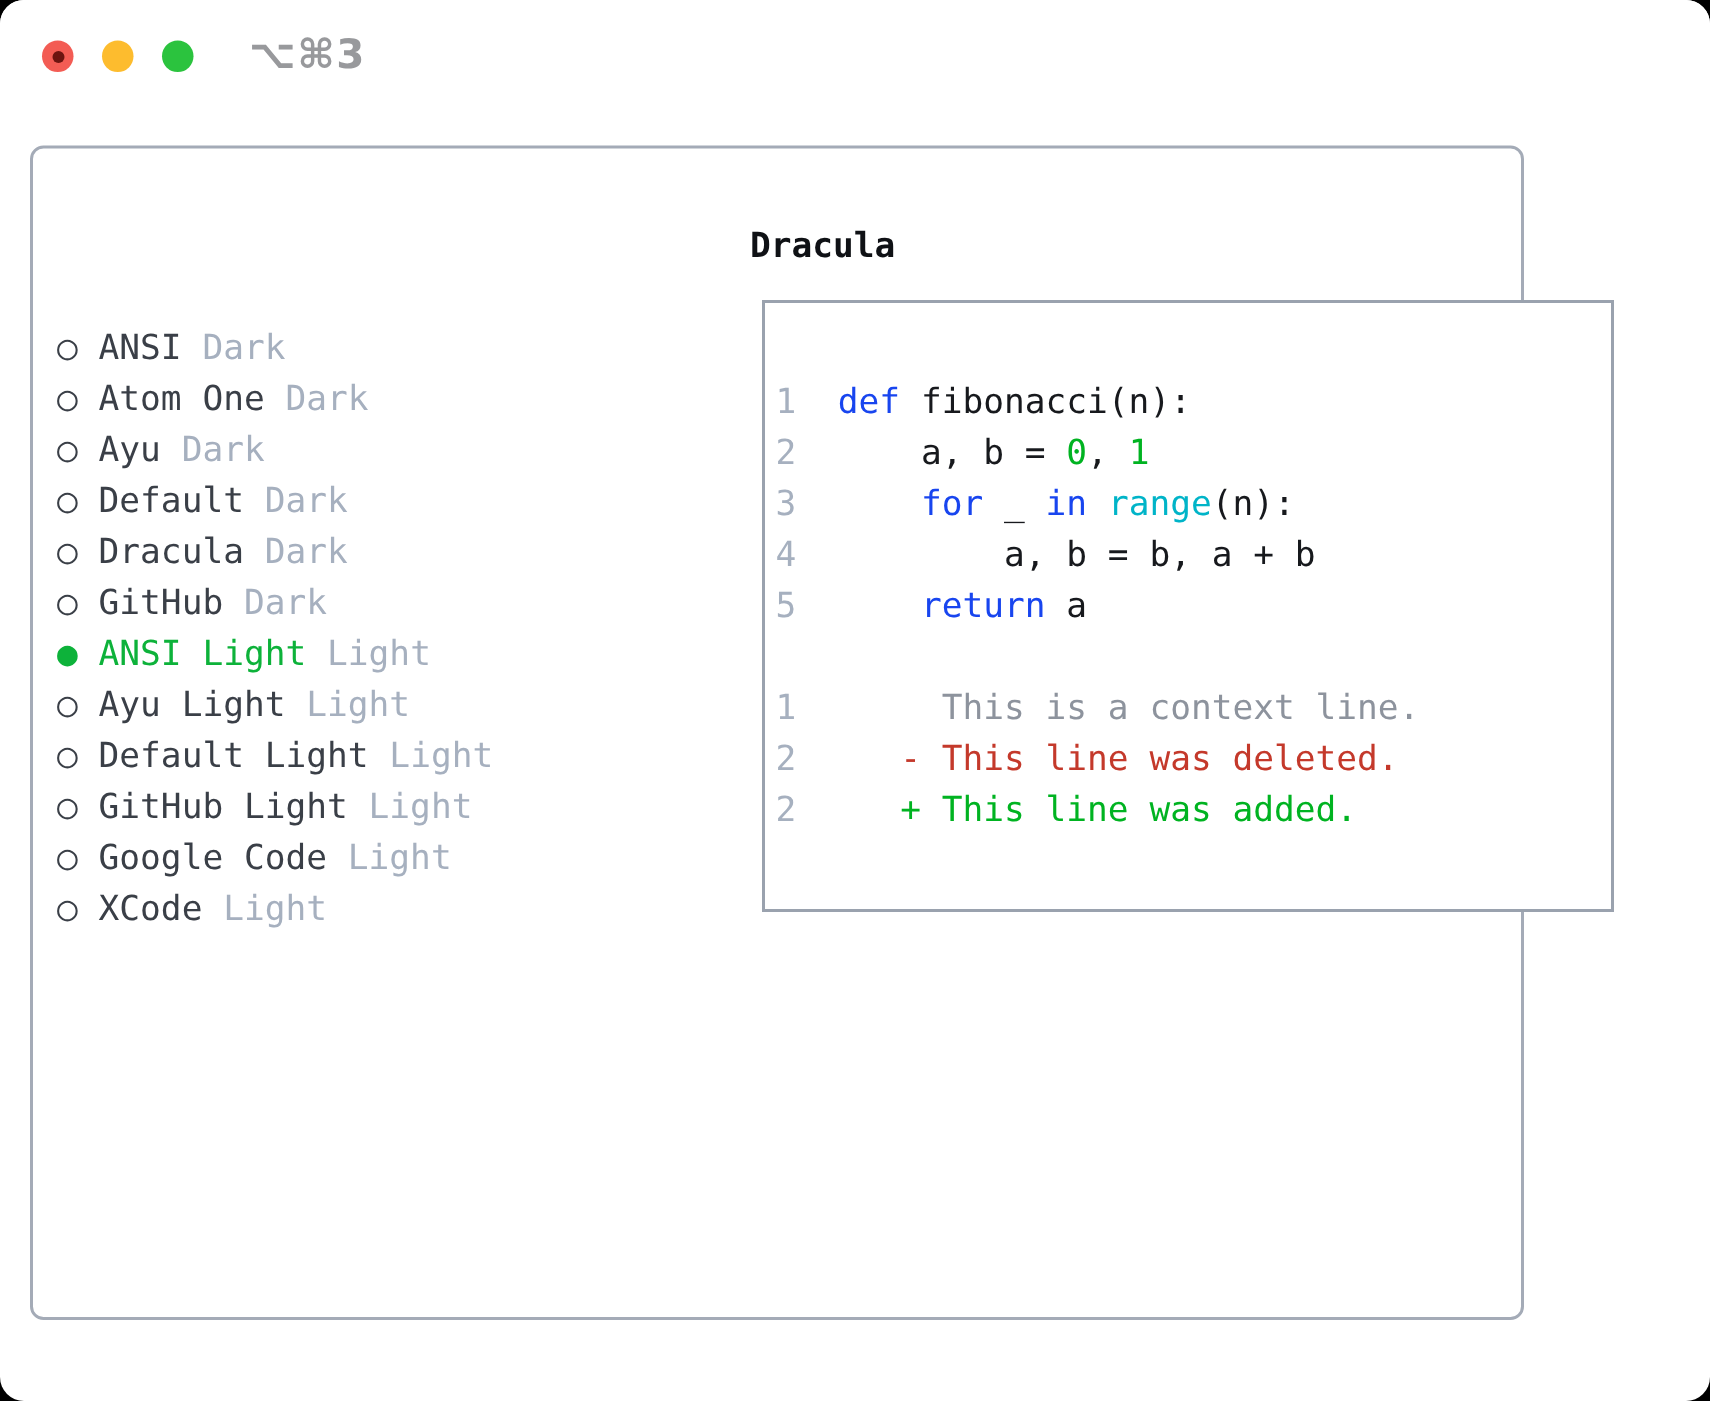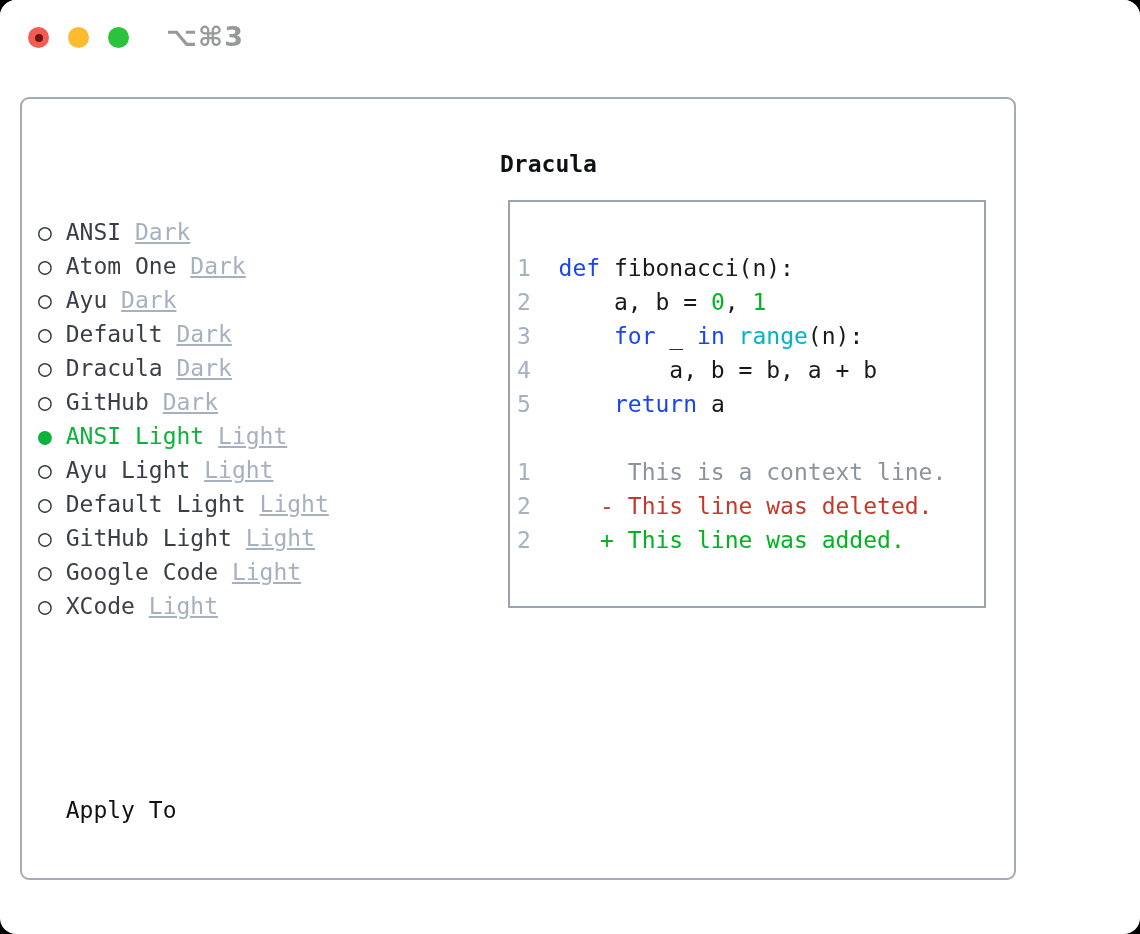--- a/index.html
+++ b/index.html
@@ -41,34 +41,34 @@
     border-radius:9px;background:#fff;
   }
   .left-pane{
     position:absolute;left:16px;top:48px;
     font-size:23px;line-height:34px;white-space:pre;
     color:var(--item-text);
   }
   .line{height:34px;}
   .header-line{font-weight:bold;color:var(--header-black);}
   .apply-header{color:var(--header-black);}
-  .variant{color:var(--variant-gray);text-decoration:underline;}
+  .variant{color:var(--variant-gray);}
   .theme-row .bullet,.apply-row .bullet{color:var(--item-text);}
   .theme-row.selected .bullet,
   .theme-row.selected .name,
   .apply-row.selected .bullet,
   .apply-row.selected .name{color:var(--ui-selected-green);}
   
   .preview-title{
     position:absolute;left:478px;top:48px;
     font-size:23px;line-height:34px;font-weight:bold;
     color:var(--header-black);white-space:pre;
   }
   .preview-box{
-    position:absolute;left:486px;top:101px;width:478px;height:408px;
+    position:absolute;left:486px;top:101px;width:568px;height:408px;
     box-sizing:border-box;
     border:2px solid var(--preview-border);
     background:#fff;
   }
   .preview-code{
     position:absolute;left:7px;top:49px;
     font-size:23px;line-height:34px;white-space:pre;
     color:var(--code-plain);
   }
   .gutter{color:var(--gutter-gray);}
@@ -94,21 +94,20 @@
       <div class="light light-green"></div>
     </div>
     <div class="titlebar-title">⌥⌘3</div>
   </div>
 
   <div class="card">
 
     <div class="left-pane">
       <div id="theme-list"><div class="line theme-row"><span class="bullet">○ </span><span class="name">ANSI </span><span class="variant">Dark</span></div><div class="line theme-row"><span class="bullet">○ </span><span class="name">Atom One </span><span class="variant">Dark</span></div><div class="line theme-row"><span class="bullet">○ </span><span class="name">Ayu </span><span class="variant">Dark</span></div><div class="line theme-row"><span class="bullet">○ </span><span class="name">Default </span><span class="variant">Dark</span></div><div class="line theme-row"><span class="bullet">○ </span><span class="name">Dracula </span><span class="variant">Dark</span></div><div class="line theme-row"><span class="bullet">○ </span><span class="name">GitHub </span><span class="variant">Dark</span></div><div class="line theme-row selected"><span class="bullet">● </span><span class="name">ANSI Light </span><span class="variant">Light</span></div><div class="line theme-row"><span class="bullet">○ </span><span class="name">Ayu Light </span><span class="variant">Light</span></div><div class="line theme-row"><span class="bullet">○ </span><span class="name">Default Light </span><span class="variant">Light</span></div><div class="line theme-row"><span class="bullet">○ </span><span class="name">GitHub Light </span><span class="variant">Light</span></div><div class="line theme-row"><span class="bullet">○ </span><span class="name">Google Code </span><span class="variant">Light</span></div><div class="line theme-row"><span class="bullet">○ </span><span class="name">XCode </span><span class="variant">Light</span></div></div>
       <div class="line"></div>
-      <div class="line apply-header">  <span>Apply To</span></div>
       
       
       
       
     </div>
 
     <div class="preview-title">Dracula</div>
 
     <div class="preview-box">
       <div class="preview-code" id="preview-code"><div class="line code-line"><span class="gutter">1  </span><span class="tok-keyword">def</span><span class="tok-plain"> fibonacci(n):</span></div><div class="line code-line"><span class="gutter">2  </span><span class="tok-plain">    a, b = </span><span class="tok-number">0</span><span class="tok-plain">, </span><span class="tok-number">1</span></div><div class="line code-line"><span class="gutter">3  </span><span class="tok-plain">    </span><span class="tok-keyword">for</span><span class="tok-plain"> _ </span><span class="tok-keyword">in</span><span class="tok-plain"> </span><span class="tok-builtin">range</span><span class="tok-plain">(n):</span></div><div class="line code-line"><span class="gutter">4  </span><span class="tok-plain">        a, b = b, a + b</span></div><div class="line code-line"><span class="gutter">5  </span><span class="tok-plain">    </span><span class="tok-keyword">return</span><span class="tok-plain"> a</span></div><div class="line"></div><div class="line diff-line"><span class="gutter">1     </span><span class="diff-context">  This is a context line.</span></div><div class="line diff-line"><span class="gutter">2     </span><span class="diff-deleted">- This line was deleted.</span></div><div class="line diff-line"><span class="gutter">2     </span><span class="diff-added">+ This line was added.</span></div></div>

